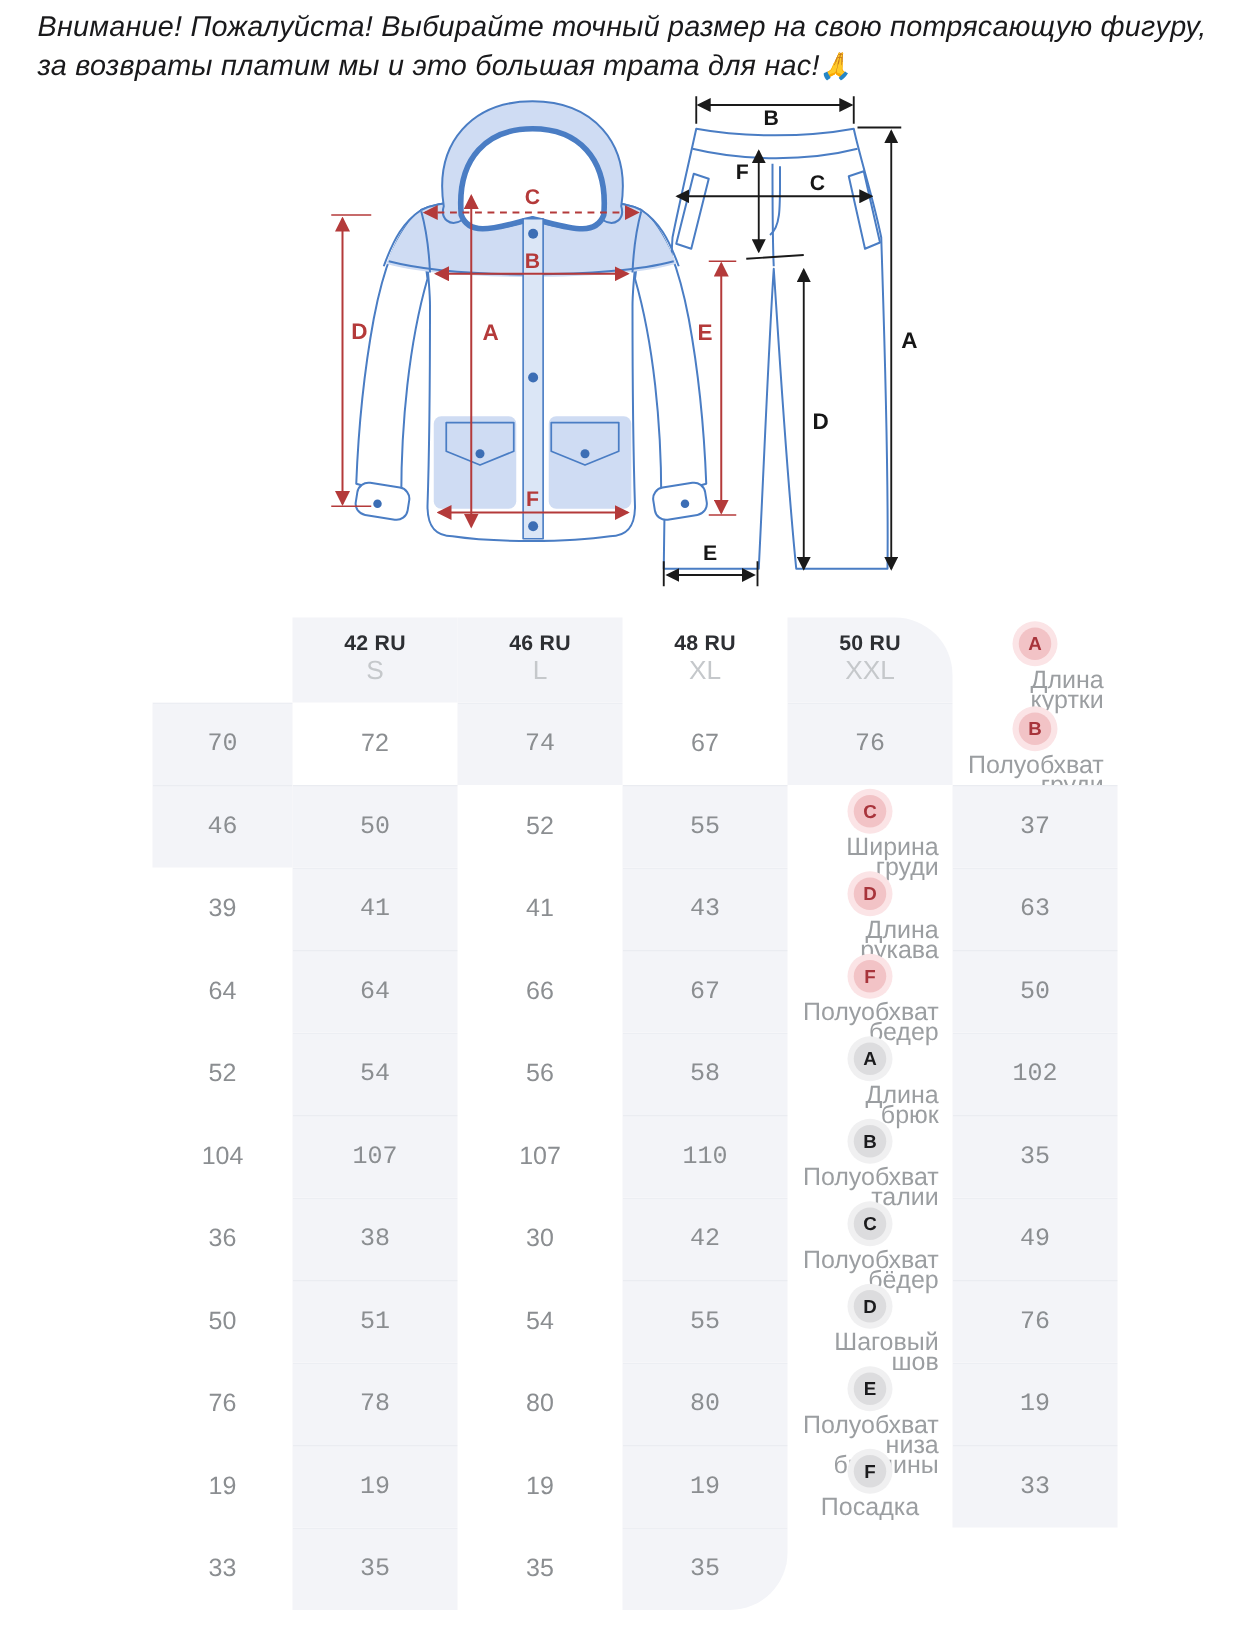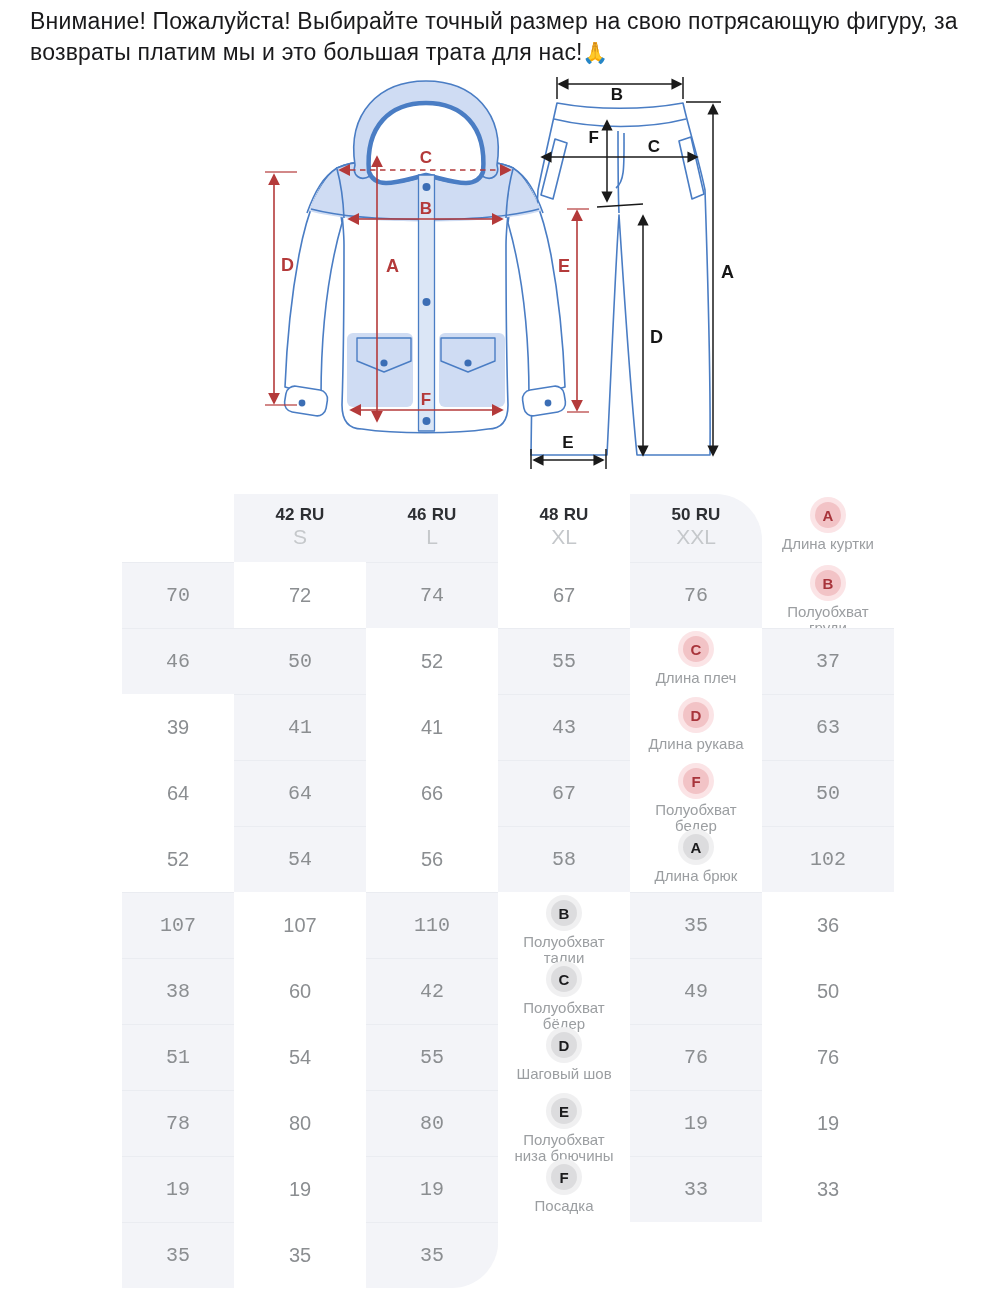--- a/index.html
+++ b/index.html
@@ -2,21 +2,21 @@
 <html><head>
 <meta charset="utf-8">
 <style>
   * { margin:0; padding:0; box-sizing:border-box; }
   html,body { background:#fff; }
   body { font-family:"Liberation Sans", sans-serif; }
   .page { position:relative; width:1000px; height:1300px; background:#fff; overflow:hidden; }
 
   
   .notice { position:absolute; left:30px; top:6px; width:948px;
-            font-size:23px; line-height:31px; color:#19191b; letter-spacing:.2px; }
+            font-size:23px; line-height:31px; color:#19191b; letter-spacing:.2px;font-style:italic; }
   .notice .emoji { font-size:21px; }
 
   
   .diagram { position:absolute; left:255px; top:75px; width:480px; height:400px; }
 
   
   .size-table { position:absolute; left:122px; top:494px; width:772px;
                 display:grid; grid-template-columns:112px repeat(5,132px);
                 grid-template-rows:68px repeat(11,66px); }
   .cell { position:relative; }
@@ -31,21 +31,21 @@
   .val.shade { box-shadow: inset 0 1px 0 rgba(125,135,160,0.07); font-family: Liberation Mono, monospace; }
   .label-cell { display:flex; flex-direction:column; align-items:center; padding-top:3px; }
   .badge { width:36px; height:36px; border-radius:50%; display:flex;
            align-items:center; justify-content:center; flex:0 0 auto; }
   .badge-in { width:26px; height:26px; border-radius:50%; display:flex;
               align-items:center; justify-content:center; font-size:15px; font-weight:700; }
   .badge.jacket { background:#fbe4e6; }
   .badge.jacket .badge-in { background:#f2c3c6; color:#a8343b; }
   .badge.pants { background:#f0f0f1; }
   .badge.pants .badge-in { background:#dcdcde; color:#1b1b1d; }
-  .row-label { font-size:15px; line-height:16px; color:#9b9ea1; text-align:center;
+  .row-label { font-size:20px; line-height:16px; color:#9b9ea1; text-align:right;
                margin-top:3px; max-width:110px; }
 
   svg text { font-family:"Liberation Sans", sans-serif; font-weight:700; }
   .lbl-r { fill:#b43a3a; }
   .lbl-k { fill:#161616; }
 </style>
 </head>
 <body>
 
 <div class="page">
@@ -210,21 +210,21 @@
       <div class="cell val">
         <span>52</span>
       </div>
       <div class="cell val shade">
         <span>55</span>
       </div>
       <div class="cell label-cell">
       <span class="badge jacket">
         <span class="badge-in">C</span>
       </span>
-      <span class="row-label">Длина плеч</span>
+      <span class="row-label">Ширина груди</span>
     </div>
       <div class="cell val shade">
         <span>37</span>
       </div>
       <div class="cell val">
         <span>39</span>
       </div>
       <div class="cell val shade">
         <span>41</span>
       </div>
@@ -278,20 +278,23 @@
       </div>
       <div class="cell label-cell">
       <span class="badge pants">
         <span class="badge-in">A</span>
       </span>
       <span class="row-label">Длина брюк</span>
     </div>
       <div class="cell val shade">
         <span>102</span>
       </div>
+      <div class="cell val">
+        <span>104</span>
+      </div>
       <div class="cell val shade">
         <span>107</span>
       </div>
       <div class="cell val">
         <span>107</span>
       </div>
       <div class="cell val shade">
         <span>110</span>
       </div>
       <div class="cell label-cell">
@@ -303,21 +306,21 @@
       <div class="cell val shade">
         <span>35</span>
       </div>
       <div class="cell val">
         <span>36</span>
       </div>
       <div class="cell val shade">
         <span>38</span>
       </div>
       <div class="cell val">
-        <span>60</span>
+        <span>30</span>
       </div>
       <div class="cell val shade">
         <span>42</span>
       </div>
       <div class="cell label-cell">
       <span class="badge pants">
         <span class="badge-in">C</span>
       </span>
       <span class="row-label">Полуобхват бёдер</span>
     </div>

